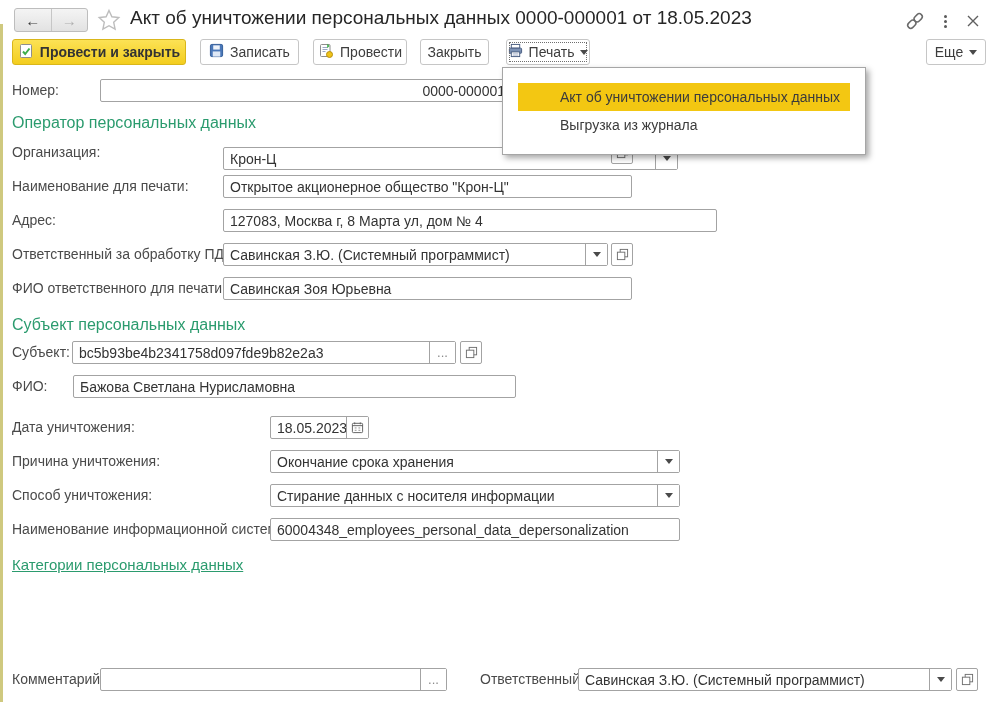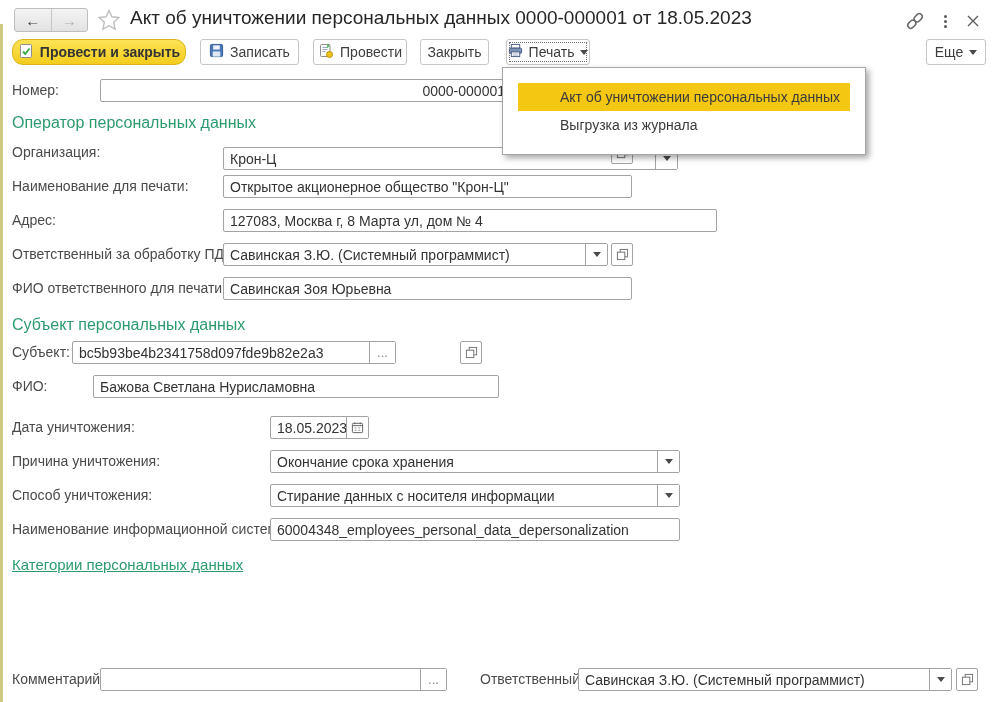--- a/index.html
+++ b/index.html
@@ -15,21 +15,21 @@
   .navbtn.back{color:#3a3a3a;border-right:1px solid #c6c6c6;font-weight:bold;}
   .navbtn.fwd{color:#aeaeae;font-weight:bold;}
   .star{position:absolute;left:96px;top:7px;cursor:pointer;}
   .wtitle{position:absolute;left:130px;top:7px;font-size:19px;color:#262626;white-space:nowrap;}
   .winicon{position:absolute;top:10px;cursor:pointer;display:flex;align-items:center;justify-content:center;}
 
   
   .tbtn{position:absolute;top:39px;height:26px;border:1px solid #c6c6c6;border-radius:3px;background:#fff;
         font-size:14px;color:#3d3d3d;display:flex;align-items:center;justify-content:center;gap:6px;
         box-sizing:border-box;cursor:pointer;white-space:nowrap;}
-  .tbtn.primary{background:linear-gradient(#fce255,#f3cd1e);border-color:#d9b61a;font-weight:bold;color:#333;border-radius:11px;}
+  .tbtn.primary{background:linear-gradient(#fce255,#f3cd1e);border-color:#d9b61a;font-weight:bold;color:#333;}
   .tbtn.focused{outline:1px dotted #6e6e6e;outline-offset:-4px;}
   .caret{width:0;height:0;border-left:4px solid transparent;border-right:4px solid transparent;
          border-top:5px solid #4a4a4a;display:inline-block;}
 
   
   .menu{position:absolute;left:502px;top:67px;width:364px;background:#fff;border:1px solid #a6a6a6;
         box-shadow:3px 3px 6px rgba(0,0,0,.35);z-index:20;padding:15px;box-sizing:border-box;}
   .menu-item{height:28px;line-height:28px;padding-left:42px;font-size:14px;color:#3b3b3b;cursor:pointer;
              white-space:nowrap;overflow:hidden;}
   .menu-item.hl{background:#f3c712;}
@@ -187,33 +187,33 @@
   </div>
 
   <div class="lbl" style="left:12px;top:280px;">ФИО ответственного для печати:</div>
   <div class="fld" style="left:223px;top:277px;width:409px;">
     <div class="txt">Савинская Зоя Юрьевна</div>
   </div>
 
   <div class="section" style="left:12px;top:316px;">Субъект персональных данных</div>
 
   <div class="lbl" style="left:12px;top:344px;">Субъект:</div>
-  <div class="fld" style="left:72px;top:341px;width:324px;">
+  <div class="fld" style="left:72px;top:341px;width:384px;">
     <div class="txt">bc5b93be4b2341758d097fde9b82e2a3</div>
     <div class="sidebtn dots">...</div>
   </div>
   <div class="linkbtn" style="left:460px;top:341px;">
     <svg width="13" height="13" viewBox="0 0 14 14">
       <rect x="4.5" y="1.5" width="8" height="8" fill="#fff" stroke="#6e6e6e"></rect>
       <rect x="1.5" y="4.5" width="8" height="8" fill="#fff" stroke="#6e6e6e"></rect>
     </svg>
   </div>
 
   <div class="lbl" style="left:12px;top:378px;">ФИО:</div>
-  <div class="fld" style="left:73px;top:375px;width:406px;margin-left:20px;">
+  <div class="fld" style="left:73px;top:375px;width:443px;">
     <div class="txt">Бажова Светлана Нурисламовна</div>
   </div>
 
   <div class="lbl" style="left:12px;top:419px;">Дата уничтожения:</div>
   <div class="fld" style="left:270px;top:416px;width:99px;">
     <div class="txt">18.05.2023</div>
     <div class="sidebtn">
       <svg width="13" height="13" viewBox="0 0 14 14">
         <rect x="1.5" y="2.5" width="11" height="10" rx="1" fill="#fff" stroke="#5a5a5a"></rect>
         <path d="M1.5 5 h11" stroke="#5a5a5a"></path>

